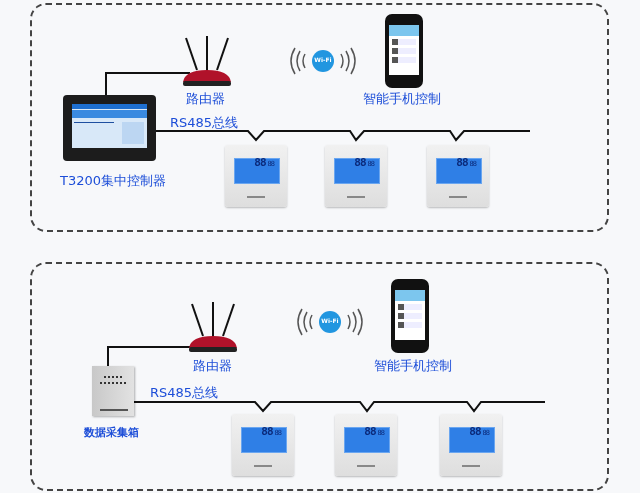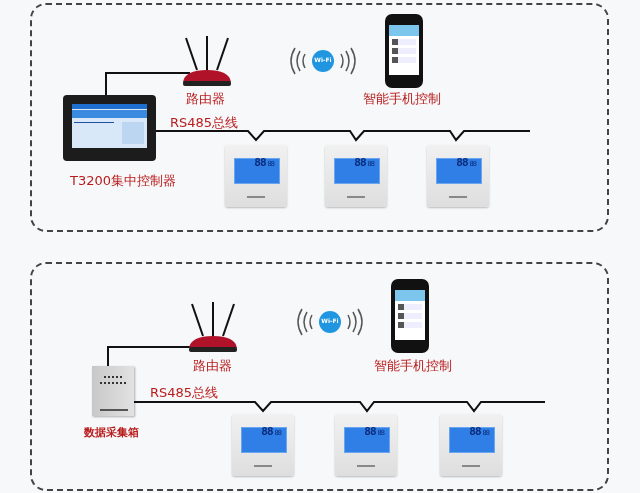--- a/index.html
+++ b/index.html
@@ -1,18 +1,18 @@
 <!DOCTYPE html>
 <html><head>
 <meta charset="utf-8">
 <style>
   html,body{margin:0;padding:0;}
   body{width:640px;height:493px;background:#f7f8fa;position:relative;overflow:hidden;font-family:"DejaVu Sans",sans-serif;}
   .panel{position:absolute;border:2px dashed #444;border-radius:16px;}
-  .lbl{position:absolute;font-size:13px;color:#b91c1c;white-space:nowrap;}
+  .lbl{position:absolute;font-size:13px;color:#1d4ed8;white-space:nowrap;}
   .abs{position:absolute;}
   .stat{position:absolute;width:62px;height:62px;background:linear-gradient(#f1f1f1,#dedede);border-radius:3px;box-shadow:0 1px 2px rgba(0,0,0,.25);}
   .stat .scr{position:absolute;left:9px;top:13px;width:44px;height:24px;background:#2f7fe6;border:1px solid #6aa6f0;}
   .stat .dig{position:absolute;right:5px;bottom:14px;font-family:"DejaVu Sans Mono",monospace;font-size:11px;font-weight:bold;color:#0b2a7a;letter-spacing:-1px;}
   .stat .dig small{font-size:7px;font-weight:normal;margin-left:2px;}
   .stat .bar{position:absolute;left:22px;bottom:9px;width:18px;height:2px;background:#888;}
   .router{position:absolute;width:52px;height:56px;}
   .phone{position:absolute;width:38px;height:74px;background:#111;border-radius:7px;}
   .phone .ps{position:absolute;left:4px;top:11px;width:30px;height:50px;background:#fff;}
   .phone .ps .top{height:11px;background:#7cc6ee;}
@@ -38,21 +38,21 @@
 </svg>
 
 <div class="abs" style="left:63px;top:95px;width:93px;height:66px;background:#1c1c1c;border-radius:4px;">
   <div style="position:absolute;left:9px;top:9px;width:75px;height:44px;background:#d8e8f8;">
     <div style="height:5px;background:#1e6fd0;"></div>
     <div style="height:8px;background:#3a8ae0;margin-top:1px;"></div>
     <div style="position:absolute;left:2px;top:18px;width:40px;height:1px;background:#1e4fa0;"></div>
     <div style="position:absolute;right:3px;top:18px;width:22px;height:22px;background:#bcd6f2;"></div>
   </div>
 </div>
-<div class="lbl" style="left:70px;top:172px;">T3200集中控制器</div>
+<div class="lbl" style="left:60px;top:172px;">T3200集中控制器</div>
 
 <svg class="router" style="left:181px;top:36px;" viewBox="0 0 52 56">
   <line x1="5" y1="2" x2="16" y2="34" stroke="#111" stroke-width="2"></line>
   <line x1="26" y1="0" x2="26" y2="34" stroke="#111" stroke-width="2"></line>
   <line x1="47" y1="2" x2="36" y2="34" stroke="#111" stroke-width="2"></line>
   <path d="M2 46 Q4 34 26 34 Q48 34 50 46 Z" fill="#b0122a"></path>
   <rect x="2" y="45" width="48" height="5" rx="2" fill="#222"></rect>
 </svg>
 <div class="lbl" style="left:186px;top:90px;">路由器</div>
 

